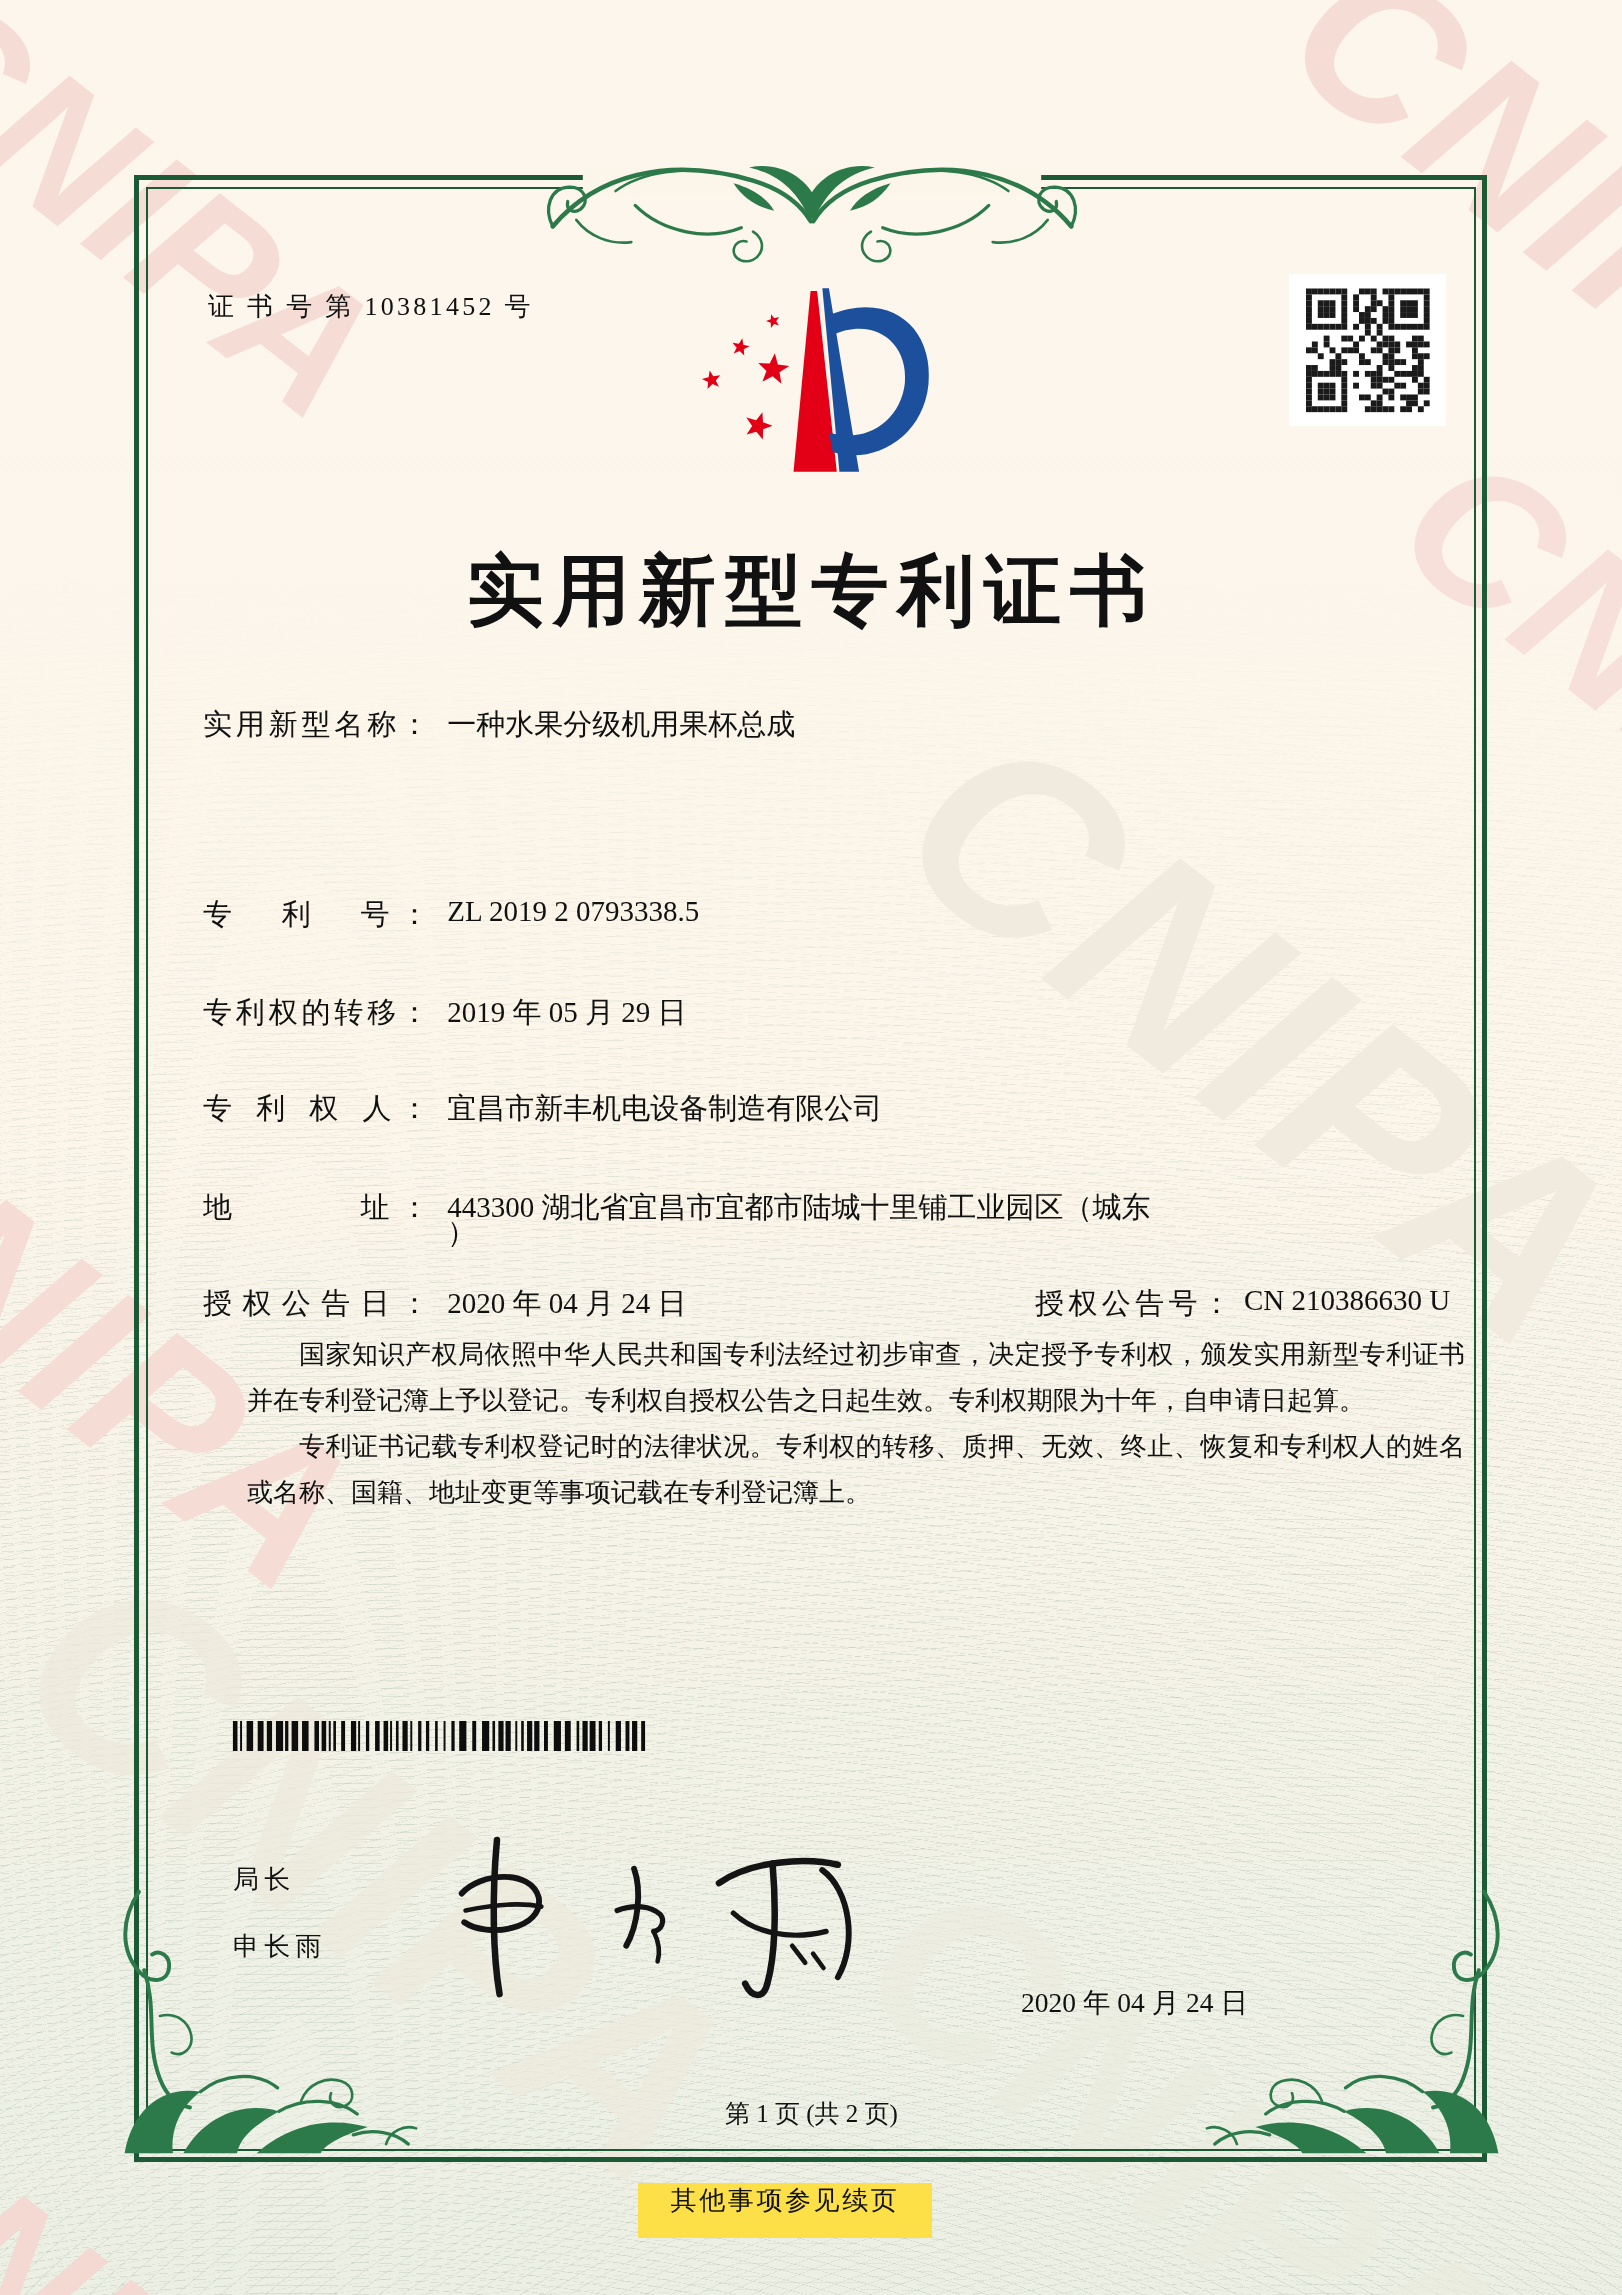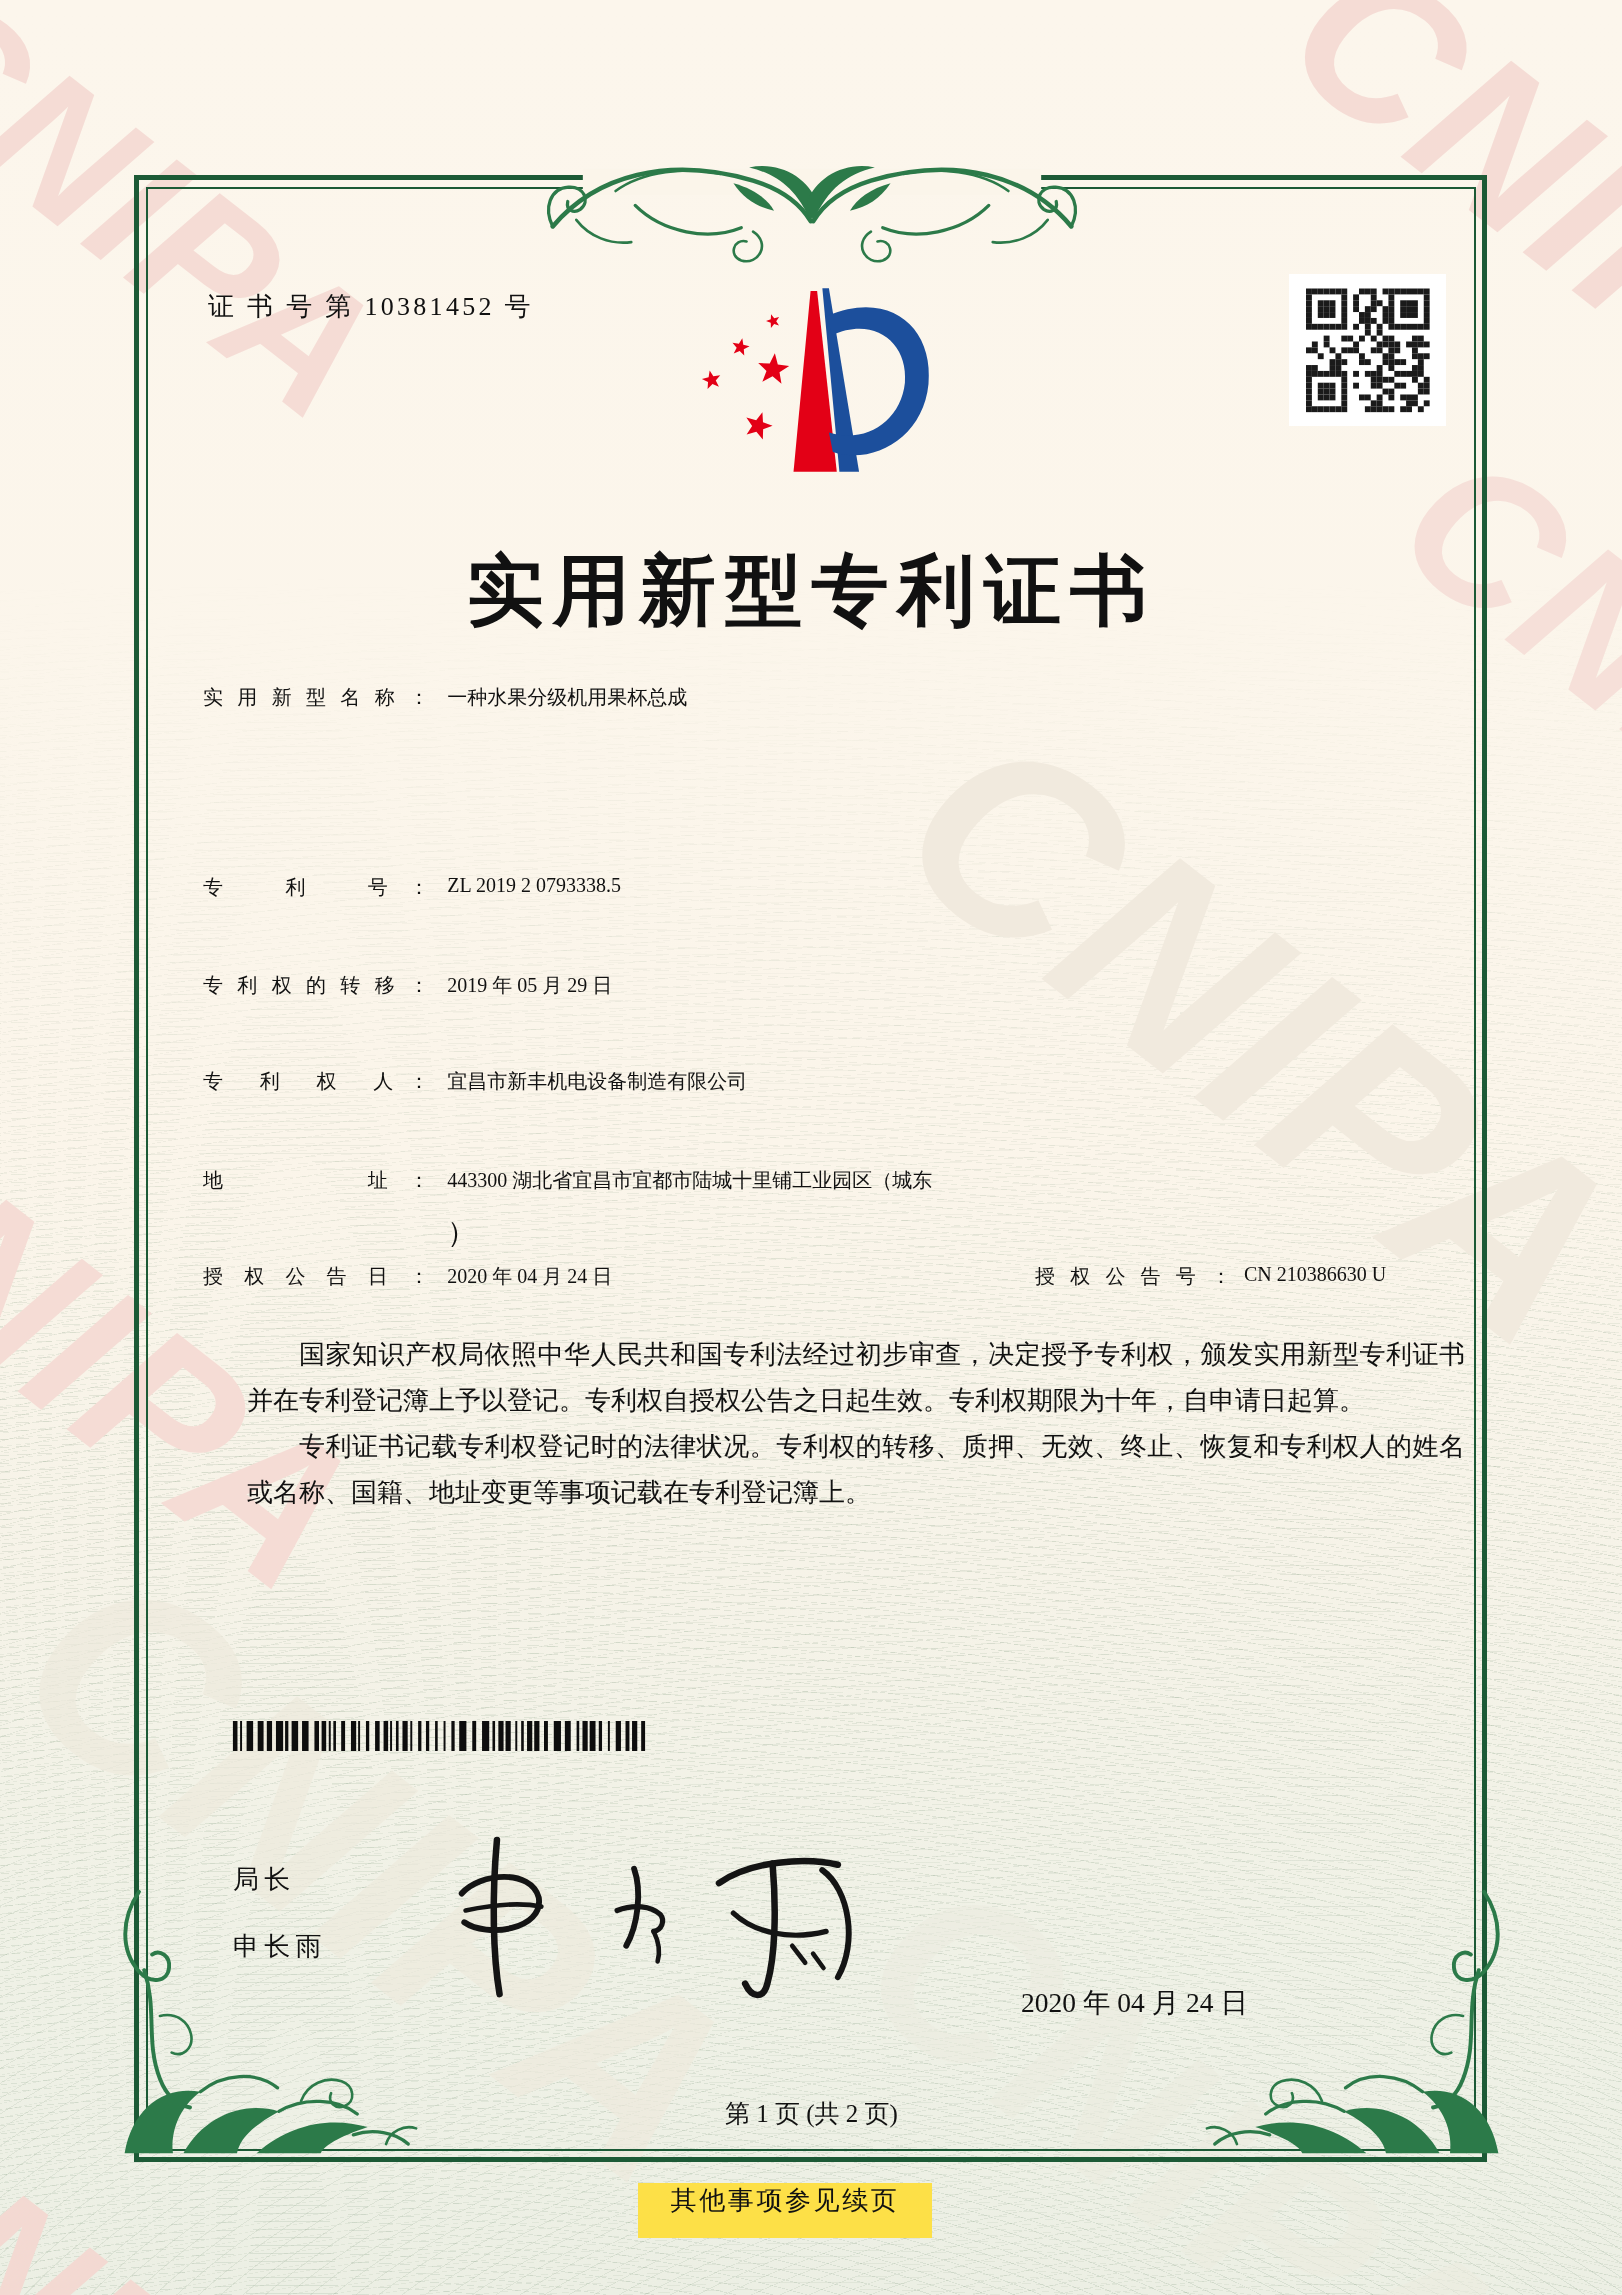--- a/index.html
+++ b/index.html
@@ -22,21 +22,21 @@
   .wm{
     position:absolute;z-index:0;font-family:"Liberation Sans","DejaVu Sans",sans-serif;
     font-style:italic;font-weight:bold;transform:rotate(38deg);transform-origin:left top;
     letter-spacing:3.9px;white-space:nowrap;pointer-events:none;
   }
   .frame-outer{left:134px;top:175px;width:1343px;height:1977px;border:5.9px solid #1c5a36;z-index:1;}
   .frame-inner{left:146px;top:187px;width:1326px;height:1960px;border:2.6px solid #1c5a36;z-index:1;}
   .content{position:absolute;inset:0;z-index:3;padding-left:8px;}
   .certno{left:208px;top:289px;font-size:26px;letter-spacing:3.3px;}
   .title{left:0;top:496px;width:1623px;text-align:center;font-size:77px;font-weight:bold;letter-spacing:9.2px;margin-top:44px;}
-  .frow{left:203px;font-size:20px;white-space:nowrap;}
+  .frow{left:203px;font-size:29px;white-space:nowrap;margin-top:21px;}
   .flabel{display:inline-block;width:226px;text-align:justify;text-align-last:justify;vertical-align:top;}
   .fvalue{display:inline-block;margin-left:18.3px;vertical-align:top;}
   .fvalue2{left:447px;font-size:29px;}
   .grant-right{position:absolute;left:832px;top:0;white-space:nowrap;}
   .grant-right .flabel{width:196px;}
   .paras{left:203px;top:1332px;width:1218px;font-size:26px;line-height:46px;text-align:justify;margin-left:44px;}
   .paras p{margin:0;text-indent:2em;}
   .sig-label{left:233px;font-size:26px;letter-spacing:5.2px;}
   .date{left:1021px;top:1985px;font-size:27.5px;}
   .pagenum{left:0;top:2097px;width:1623px;text-align:center;font-size:25px;}

